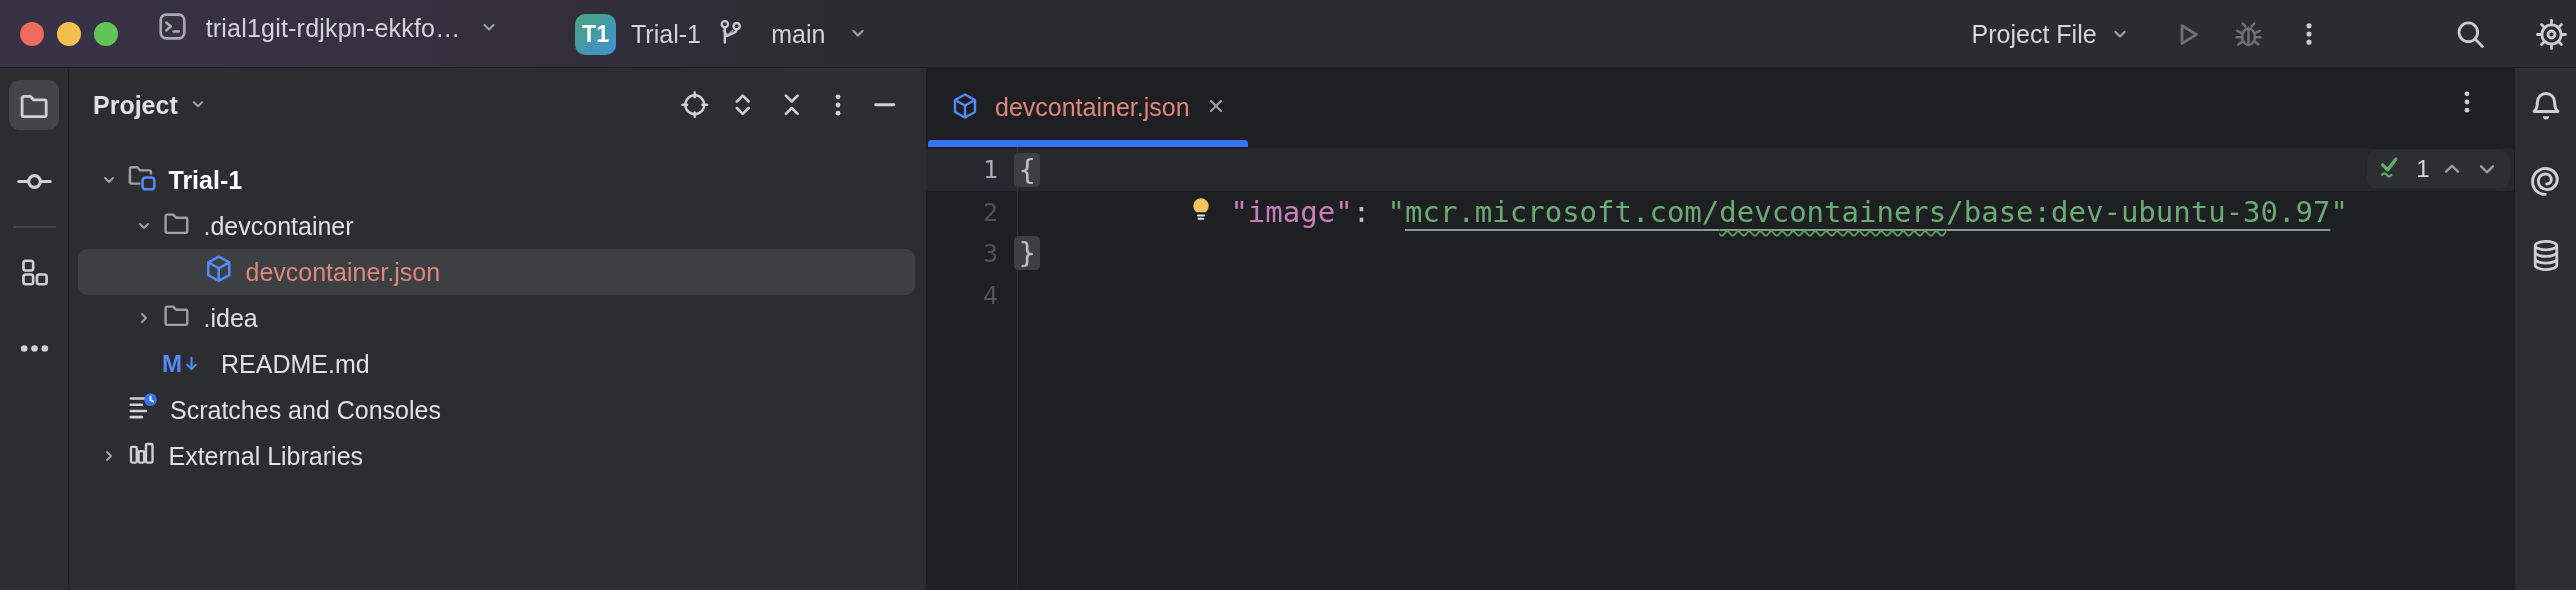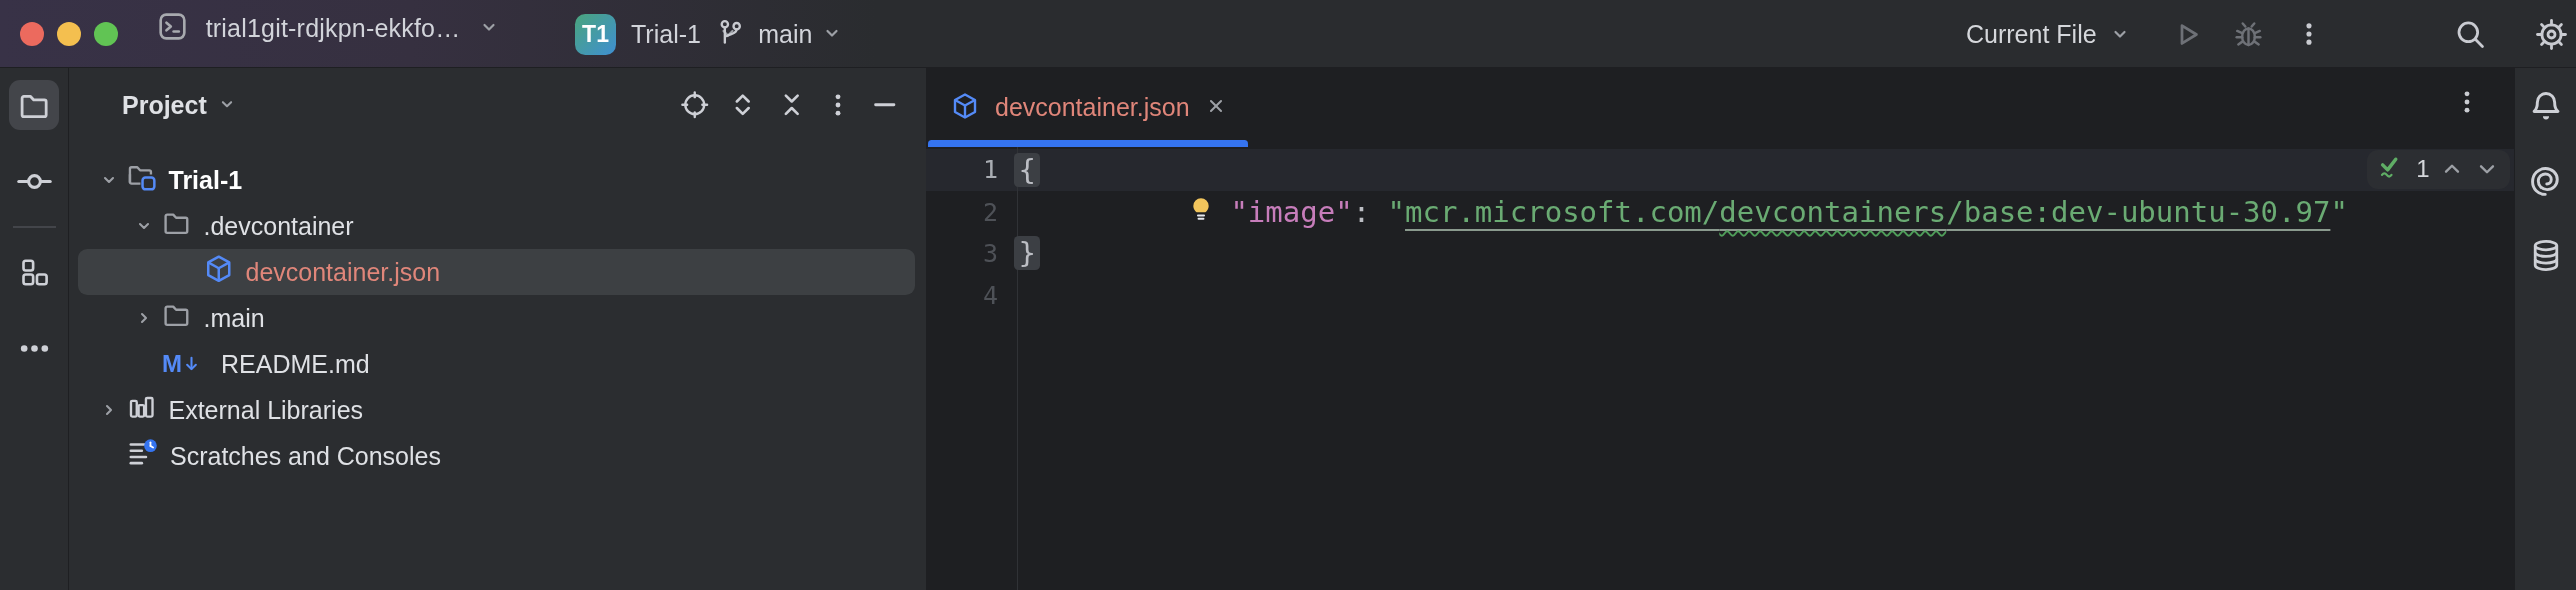--- a/index.html
+++ b/index.html
@@ -13,39 +13,39 @@
     border-bottom:0.9px solid #1e1f22; }
   .lights { position:absolute; left:20.4px; top:22px; display:flex; gap:13px; }
   .light { width:24px; height:24px; border-radius:50%; }
   .light.red{ background:#ec6a5e; } .light.yellow{ background:#f4bf4f; } .light.green{ background:#61c454; }
   .proj-cluster { position:absolute; left:156px; top:0; height:56px; display:flex; align-items:center; gap:16.7px; }
   .title-text { font-size:25px; color:#d2d4da; letter-spacing:0.2px; }
   .ws-cluster { position:absolute; left:535px; top:0; height:68px; display:flex; align-items:center; gap:15px; }
   .t1badge { width:41px; height:41px; border-radius:10.2px; background:linear-gradient(135deg,#4aa57d 0%,#3f8fd2 100%);
     display:flex; align-items:center; justify-content:center; font-size:23px; font-weight:bold; color:#fff;margin-left:40px; }
   .ws-name { font-size:25px; color:#d2d4da; }
-  .branch-cluster { position:absolute; left:715px; top:0; height:68px; display:flex; align-items:center; gap:8px; }
+  .branch-cluster { position:absolute; left:715px; top:0; height:68px; display:flex; align-items:center; gap:21px; }
   .branch-name { font-size:25px; color:#d2d4da; margin-left:3.7px; }
   .tb-right { position:absolute; right:7.4px; top:0; height:68px; display:flex; align-items:center; }
   .runcfg { font-size:25px; color:#d5d7db; }
   .ibtn { display:flex; align-items:center; justify-content:center; background:none; border:none; cursor:pointer; padding:0; }
 
   
   .left-strip { position:absolute; left:0; top:68px; width:69px; height:523px; background:#2b2d30;
     border-right:0.9px solid #1e1f22; }
   .strip-btn { position:absolute; left:9.3px; width:50px; height:50px; border-radius:11px;
     display:flex; align-items:center; justify-content:center; }
   .strip-btn.active { background:#43454a; }
   .strip-divider { position:absolute; left:13px; width:43px; height:1.9px; background:#43454a; }
 
   
   .project-panel { position:absolute; left:69px; top:68px; width:857px; height:523px; background:#2b2d30; }
   .panel-header { position:absolute; left:0; top:0; width:100%; height:74px; display:flex; align-items:center;
     padding:0 26px 0 24px; }
-  .panel-title { font-size:25px; font-weight:600; color:#dfe1e5; margin-right:9.3px;margin-left:29px; }
+  .panel-title { font-size:25px; font-weight:600; color:#dfe1e5; margin-right:9.3px; }
   .panel-actions { margin-left:auto; display:flex; align-items:center; gap:16.7px; }
   .tree { position:absolute; left:0; top:89px; width:100%; }
   .trow { position:relative; height:46px; display:flex; align-items:center; font-size:25px; color:#dfe1e5; }
   .trow .sel-bg { position:absolute; left:9.3px; right:11px; top:0; bottom:0; background:#3d4043; border-radius:9.3px; }
   .trow > * { position:relative; }
   .t-label { margin-left:11px; white-space:nowrap; }
   .t-label.bold { font-weight:bold; color:#ffffff; }
   .t-label.untracked { color:#e0867a; }
   .chev-gap { width:35px; display:flex; justify-content:center; }
   .ind-root { padding-left:22px; } .ind-1 { padding-left:57px; } .ind-file2 { padding-left:134px; }
@@ -130,21 +130,21 @@
     </span>
     <span class="branch-name">main</span>
     <span>
       <svg width="24" height="24" viewBox="0 0 24 24" fill="none" stroke="#9da0a6" stroke-width="2.2" stroke-linecap="round" stroke-linejoin="round">
           <path d="M7.5 10 L12 14.5 L16.5 10"></path>
         </svg>
     </span>
   </div>
 
   <div class="tb-right">
-    <span class="runcfg">Current File</span>
+    <span class="runcfg">Project File</span>
     <span class="ibtn" style="margin-left:11px">
       <svg width="24" height="24" viewBox="0 0 24 24" fill="none" stroke="#9da0a6" stroke-width="2.2" stroke-linecap="round" stroke-linejoin="round">
           <path d="M7.5 10 L12 14.5 L16.5 10"></path>
         </svg>
     </span>
     <span class="ibtn" style="margin-left:39px">
       <svg width="33" height="33" viewBox="0 0 24 24" fill="none" stroke="#6e7177" stroke-width="2" stroke-linejoin="round">
           <path d="M8 5.5 L18.5 12 L8 18.5 Z"></path>
         </svg>
     </span>
@@ -315,68 +315,68 @@
       <span class="chev-gap">
         <svg width="24" height="24" viewBox="0 0 24 24" fill="none" stroke="#9da0a6" stroke-width="2.1" stroke-linecap="round" stroke-linejoin="round">
             <path d="M10 8 L14 12 L10 16"></path>
           </svg>
       </span>
       <span>
         <svg width="31.5" height="31.5" viewBox="0 0 24 24" fill="none" stroke="#9da0a6" stroke-width="1.8" stroke-linejoin="round">
           <path d="M3.5 18.5 V7 a1.2 1.2 0 0 1 1.2 -1.2 h4.6 l2.2 2.4 h7.3 a1.2 1.2 0 0 1 1.2 1.2 v9.1 a1.2 1.2 0 0 1 -1.2 1.2 h-14.1 a1.2 1.2 0 0 1 -1.2 -1.2 z"></path>
         </svg>
       </span>
-      <span class="t-label">.main</span>
+      <span class="t-label">.idea</span>
     </div>
 
     <div class="trow ind-file1">
       <span class="md-ico">
         <span>M</span>
         <svg width="20.4" height="22" viewBox="0 0 24 24" fill="none" stroke="#548af7" stroke-width="2.6" stroke-linecap="round" stroke-linejoin="round">
           <path d="M12 4 V18"></path>
             <path d="M6.5 13 L12 18.5 L17.5 13"></path>
         </svg>
       </span>
       <span class="t-label" style="margin-left:20px">README.md</span>
-    </div>
-
-    <div class="trow ind-root">
-      <span class="chev-gap">
-        <svg width="24" height="24" viewBox="0 0 24 24" fill="none" stroke="#9da0a6" stroke-width="2.1" stroke-linecap="round" stroke-linejoin="round">
-            <path d="M10 8 L14 12 L10 16"></path>
-          </svg>
-      </span>
-      <span>
-        <svg width="31.5" height="31.5" viewBox="0 0 24 24" fill="none" stroke="#ced0d6" stroke-width="1.8" stroke-linejoin="round">
-          <rect x="3.8" y="7.5" width="4.4" height="12" rx="1"></rect>
-            <rect x="9.6" y="10.8" width="4.2" height="8.7" rx="1"></rect>
-            <rect x="15.2" y="5.3" width="5" height="14.2" rx="1"></rect>
-        </svg>
-      </span>
-      <span class="t-label">External Libraries</span>
     </div>
 
     <div class="trow ind-scr">
       <span>
         <svg width="33" height="33" viewBox="0 0 24 24" fill="none">
           <g stroke="#ced0d6" stroke-width="1.9" stroke-linecap="round">
             <path d="M3.5 5.5 H14.5"></path>
               <path d="M3.5 10 H11.5"></path>
               <path d="M3.5 14.5 H14.5"></path>
               <path d="M3.5 19 H11.5"></path>
           </g>
           <circle cx="17.8" cy="6.3" r="4.6" fill="#3574f0"></circle>
           <g stroke="#ffffff" stroke-width="1.3" stroke-linecap="round">
               <path d="M17.8 6.5 V3.9"></path>
               <path d="M17.8 6.5 L19.7 7.6"></path>
             </g>
         </svg>
       </span>
       <span class="t-label">Scratches and Consoles</span>
     </div>
+
+    <div class="trow ind-root">
+      <span class="chev-gap">
+        <svg width="24" height="24" viewBox="0 0 24 24" fill="none" stroke="#9da0a6" stroke-width="2.1" stroke-linecap="round" stroke-linejoin="round">
+            <path d="M10 8 L14 12 L10 16"></path>
+          </svg>
+      </span>
+      <span>
+        <svg width="31.5" height="31.5" viewBox="0 0 24 24" fill="none" stroke="#ced0d6" stroke-width="1.8" stroke-linejoin="round">
+          <rect x="3.8" y="7.5" width="4.4" height="12" rx="1"></rect>
+            <rect x="9.6" y="10.8" width="4.2" height="8.7" rx="1"></rect>
+            <rect x="15.2" y="5.3" width="5" height="14.2" rx="1"></rect>
+        </svg>
+      </span>
+      <span class="t-label">External Libraries</span>
+    </div>
   </div>
 </div>
 
 <div class="editor">
   <div class="tabbar">
     <div class="tab">
       <span>
         <svg width="30" height="30" viewBox="0 0 24 24" fill="none" stroke="#548af7" stroke-width="1.9" stroke-linejoin="round">
           <path d="M12 2.8 L20 7.2 V16.8 L12 21.2 L4 16.8 V7.2 Z"></path>
           <path d="M4 7.2 L12 11.6 L20 7.2"></path>

